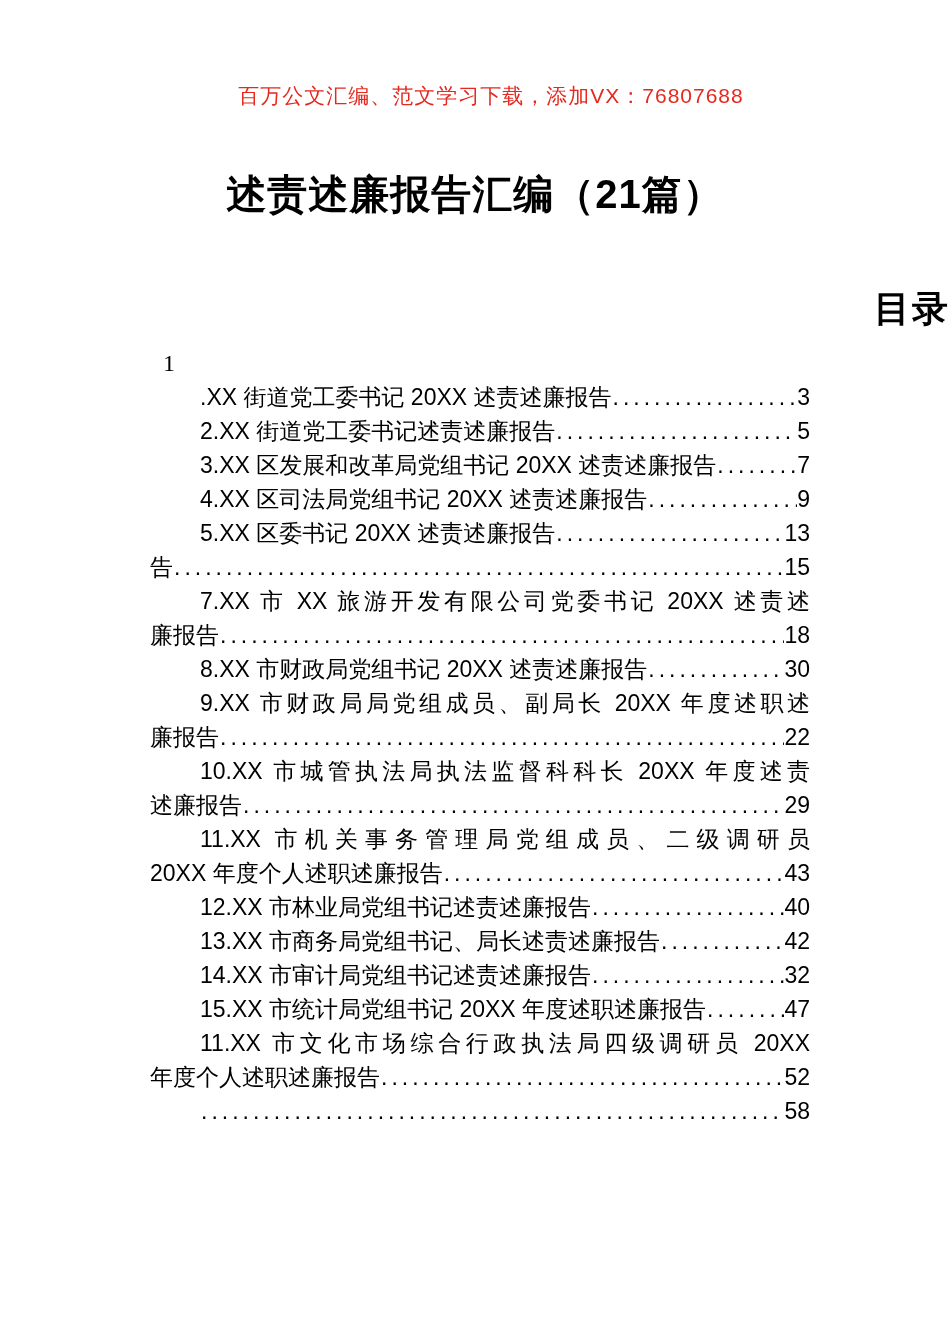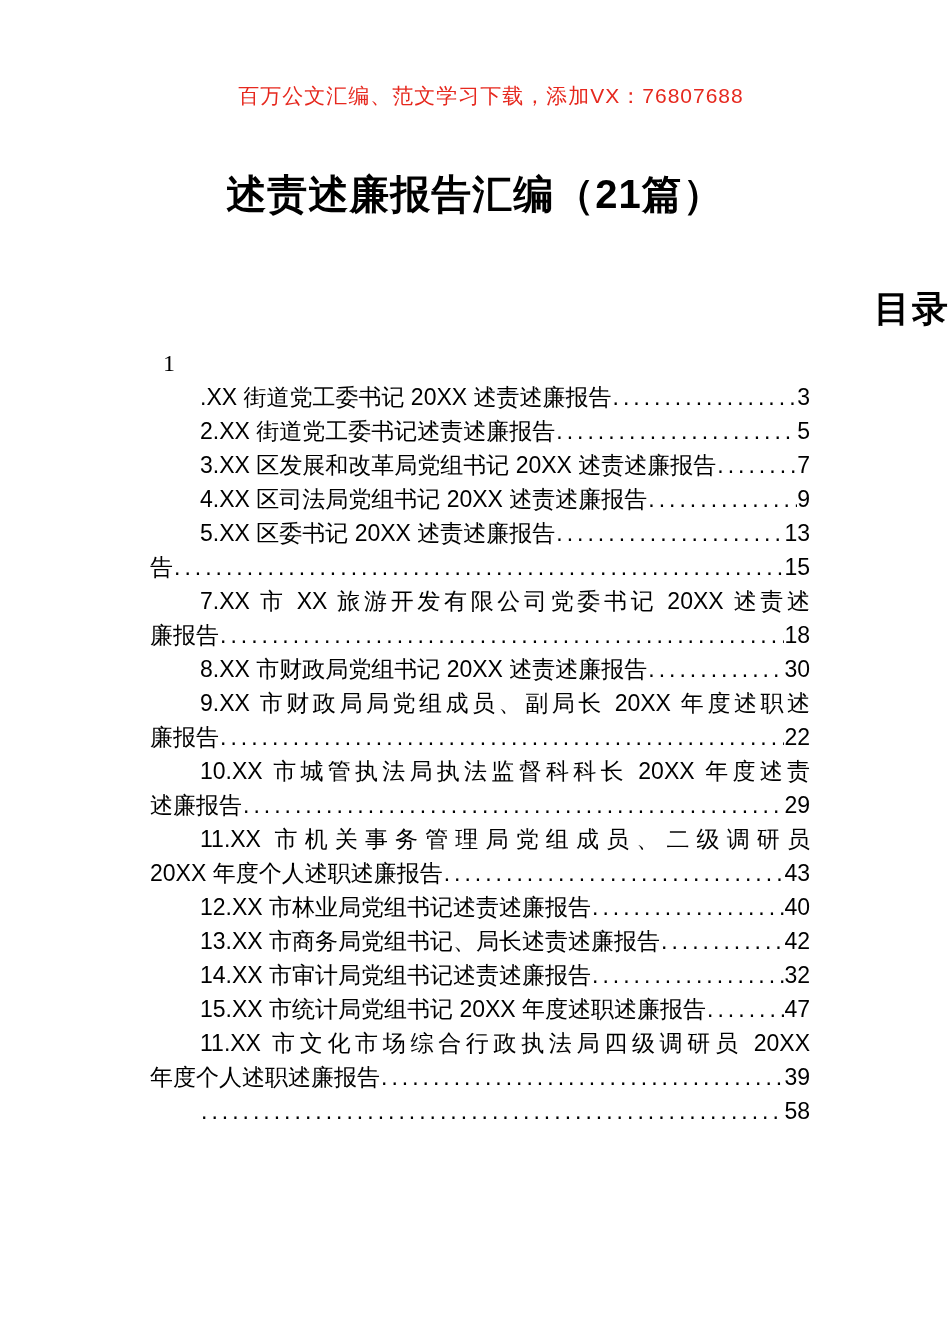--- a/index.html
+++ b/index.html
@@ -185,20 +185,20 @@
       </div>
       <div class="toc-line entry indent">
         <span class="t">15.XX 市统计局党组书记 20XX 年度述职述廉报告</span>
         <span class="dots">........................................................................................................................................</span>
         <span class="pg">47</span>
       </div>
       <div class="toc-line wrap-start indent"><span class="t">11.XX 市文化市场综合行政执法局四级调研员 20XX</span></div>
       <div class="toc-line wrap-end">
         <span class="t">年度个人述职述廉报告</span>
         <span class="dots">........................................................................................................................................</span>
-        <span class="pg">39</span>
+        <span class="pg">52</span>
       </div>
       <div class="toc-line entry indent">
         <span class="dots">........................................................................................................................................</span>
         <span class="pg">58</span>
       </div>
     </div>
 </div>
 
 </body></html>

